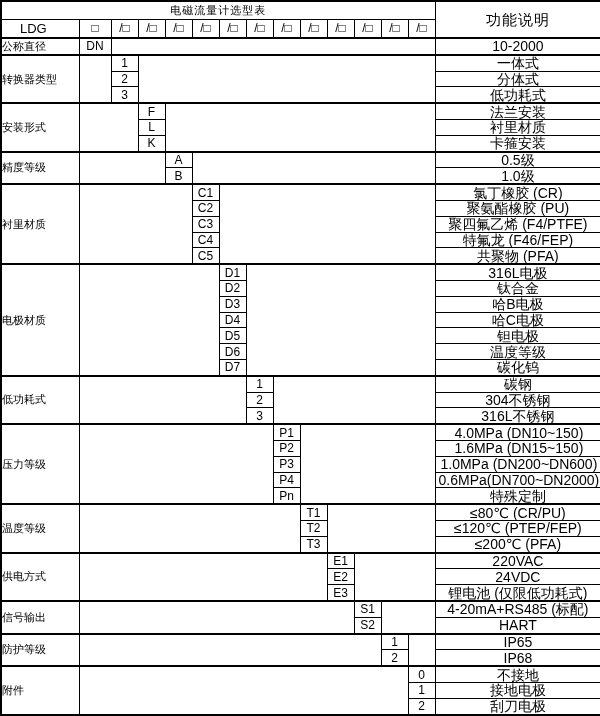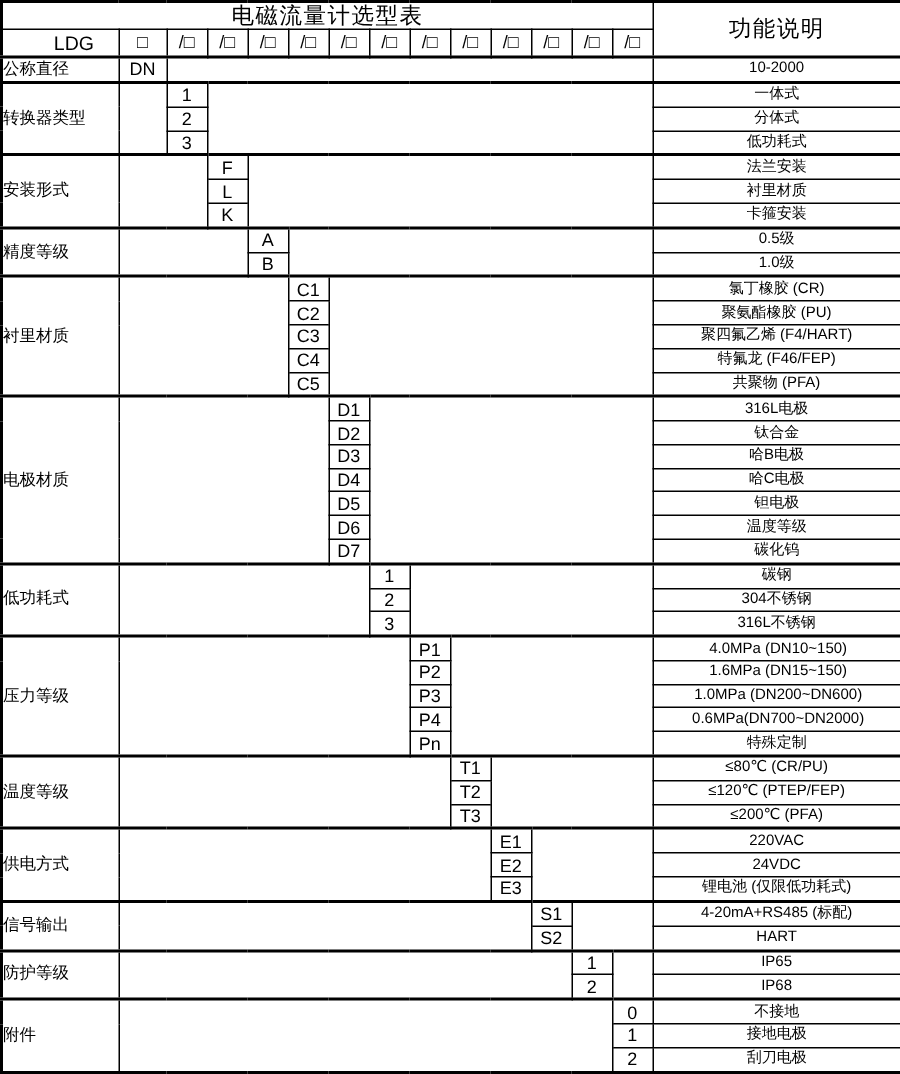--- a/index.html
+++ b/index.html
@@ -13,27 +13,27 @@
     border:2px solid #000; background:#fff;
   }
   td {
     border:1px solid #000; padding:0; margin:0;
     overflow:hidden; white-space:nowrap;
     font-size:14px; line-height:1; vertical-align:middle;
   }
   tr.block-start td { border-top:2px solid #000; }
   tr.r-title { height:18px; }
   tr.r-ldg { height:19px; }
-  td.title { text-align:center; font-size:15px; letter-spacing:1px; }
+  td.title { text-align:center; font-size:11px; letter-spacing:1px; }
   td.fn-title { text-align:center; font-size:15px; letter-spacing:1px;border-radius:11px; }
-  td.ldg { text-align:center; padding-left:18px; font-size:13px; }
+  td.ldg { text-align:left; padding-left:18px; font-size:13px; }
   td.label { font-size:11px; }
   td.code { text-align:center; font-size:12px; }
   td.spacer { }
-  td.desc { text-align:center; font-size:10px; }
+  td.desc { text-align:center; font-size:14px; }
   td.desc.left { text-align:center; padding-left:2px; }
 </style>
 </head>
 <body>
 
 <div id="root">
   <table class="sel">
     <colgroup id="cols">
         <col style="width: 78px;">
         <col style="width: 32px;">
@@ -125,21 +125,21 @@
           <td class="code">C1</td>
           <td colspan="8" rowspan="5" class="spacer"></td>
           <td class="desc">氯丁橡胶 (CR)</td>
         </tr>
         <tr>
           <td class="code">C2</td>
           <td class="desc">聚氨酯橡胶 (PU)</td>
         </tr>
         <tr>
           <td class="code">C3</td>
-          <td class="desc">聚四氟乙烯 (F4/HART)</td>
+          <td class="desc">聚四氟乙烯 (F4/PTFE)</td>
         </tr>
         <tr>
           <td class="code">C4</td>
           <td class="desc">特氟龙 (F46/FEP)</td>
         </tr>
         <tr>
           <td class="code">C5</td>
           <td class="desc">共聚物 (PFA)</td>
         </tr>
         <tr class="block-start">

